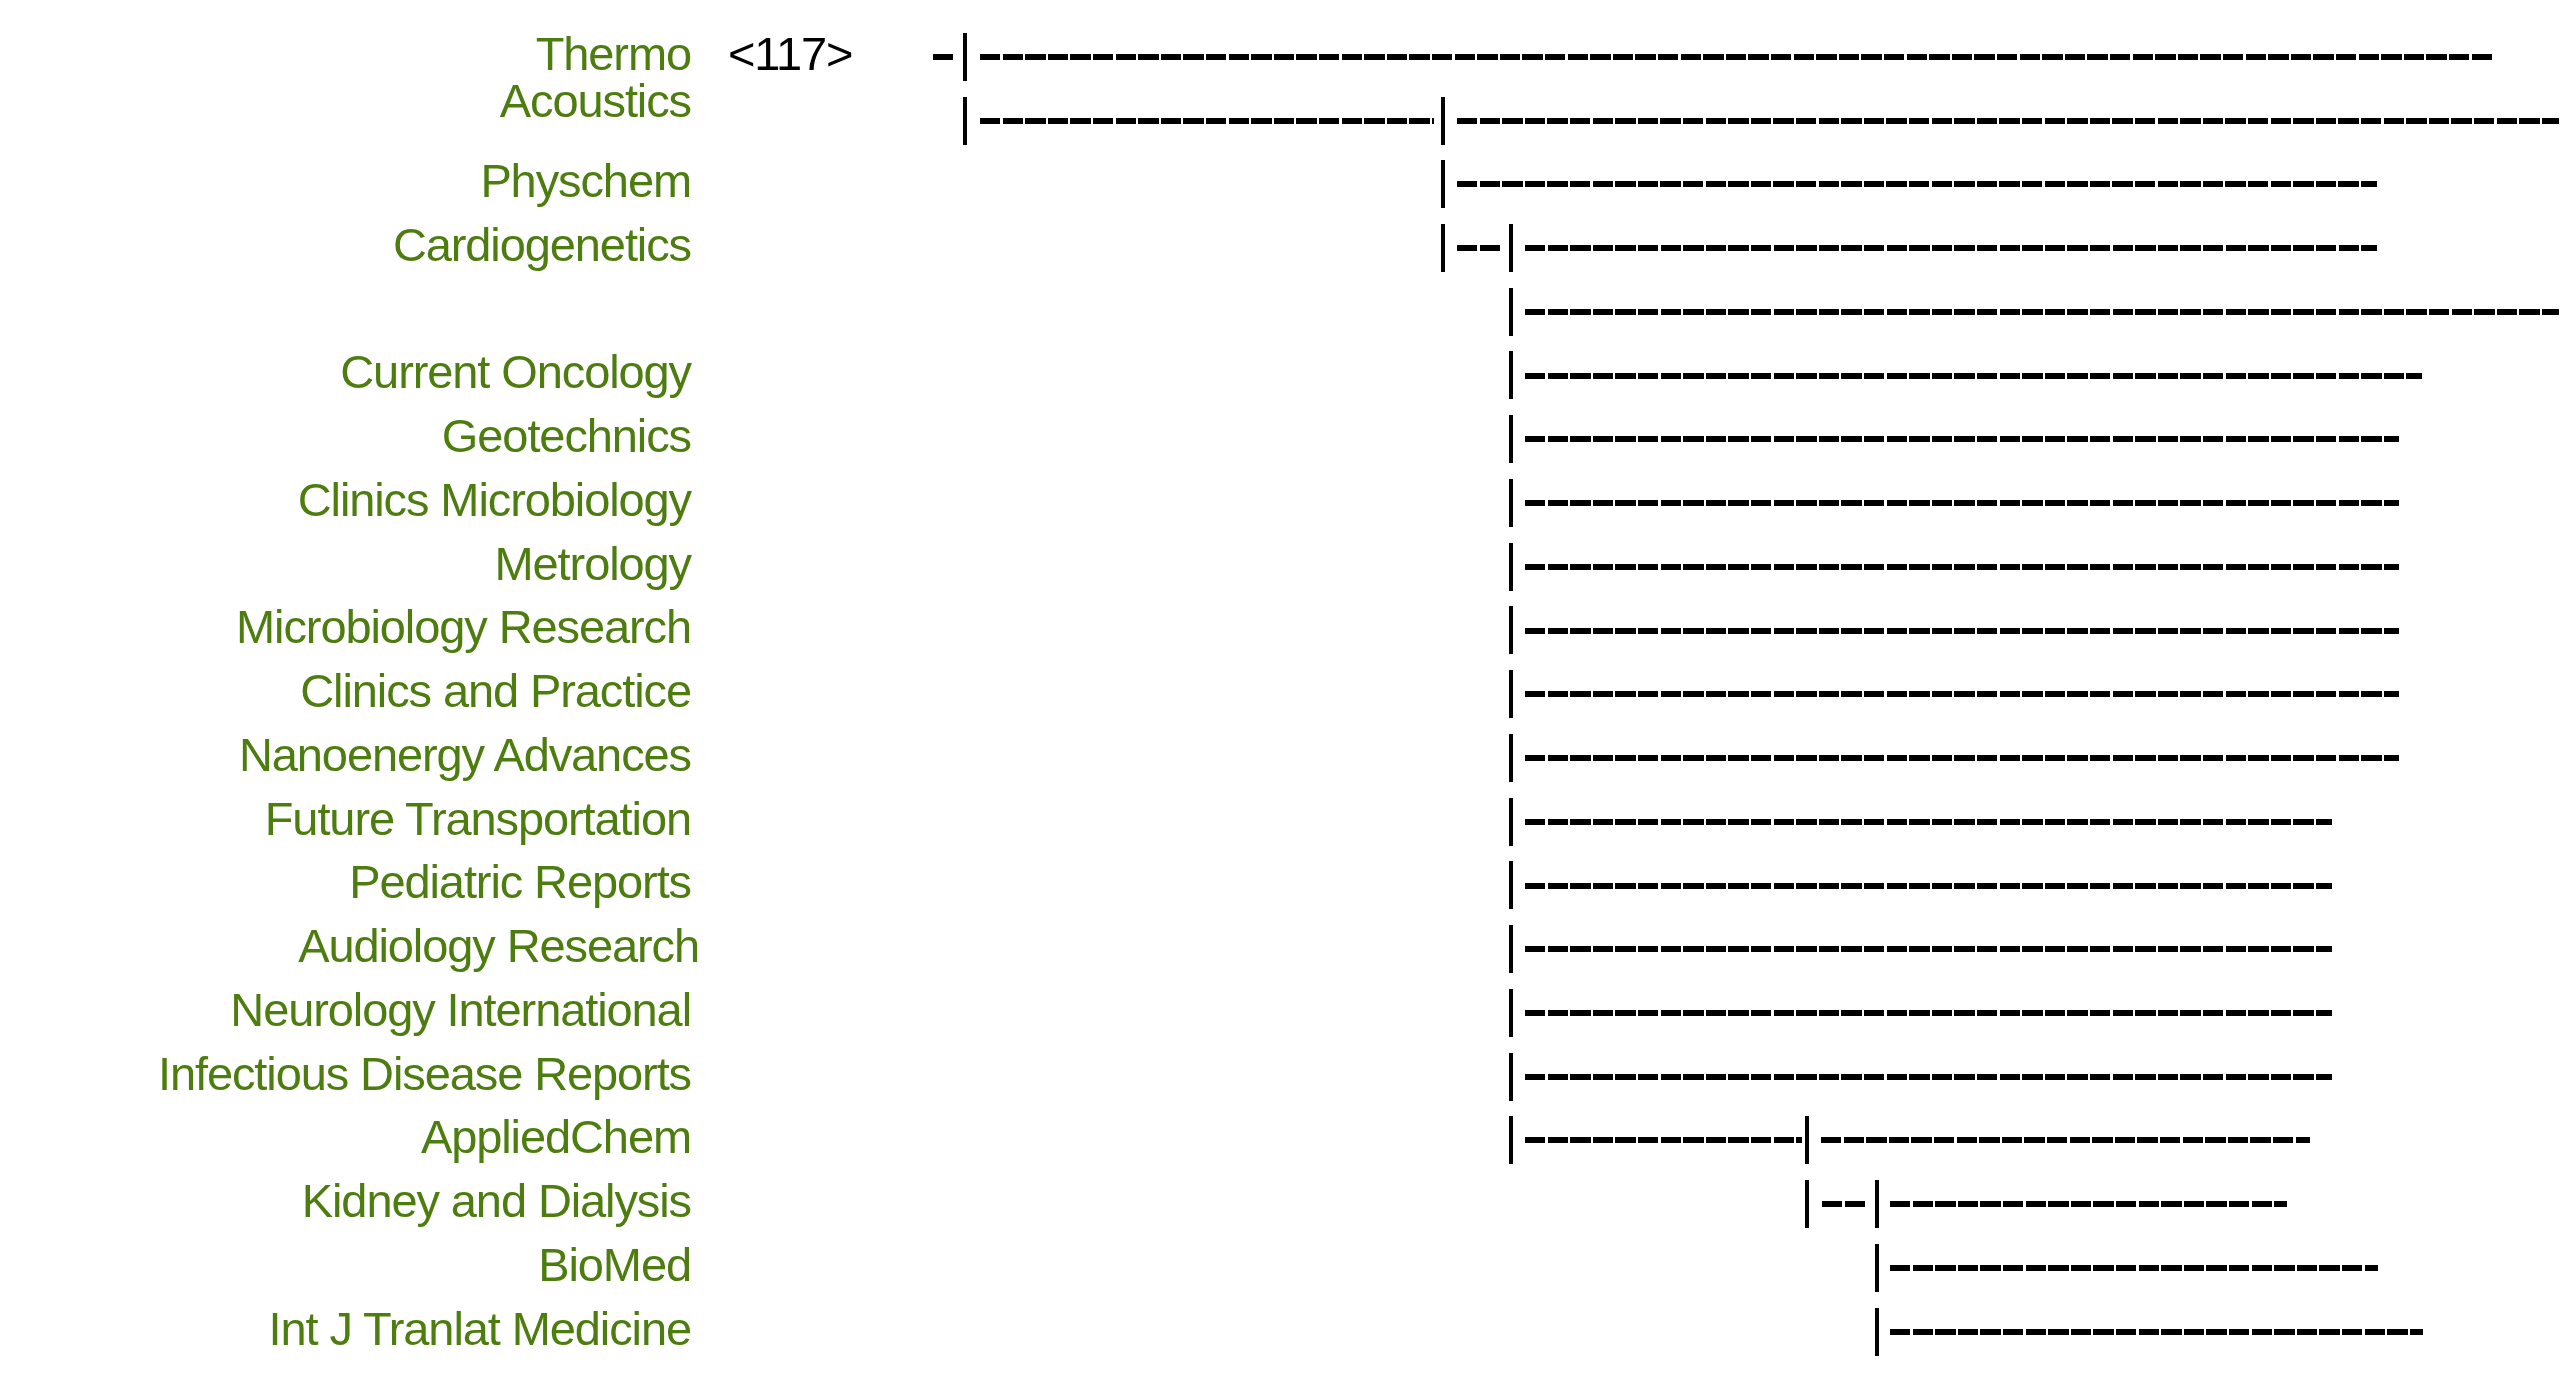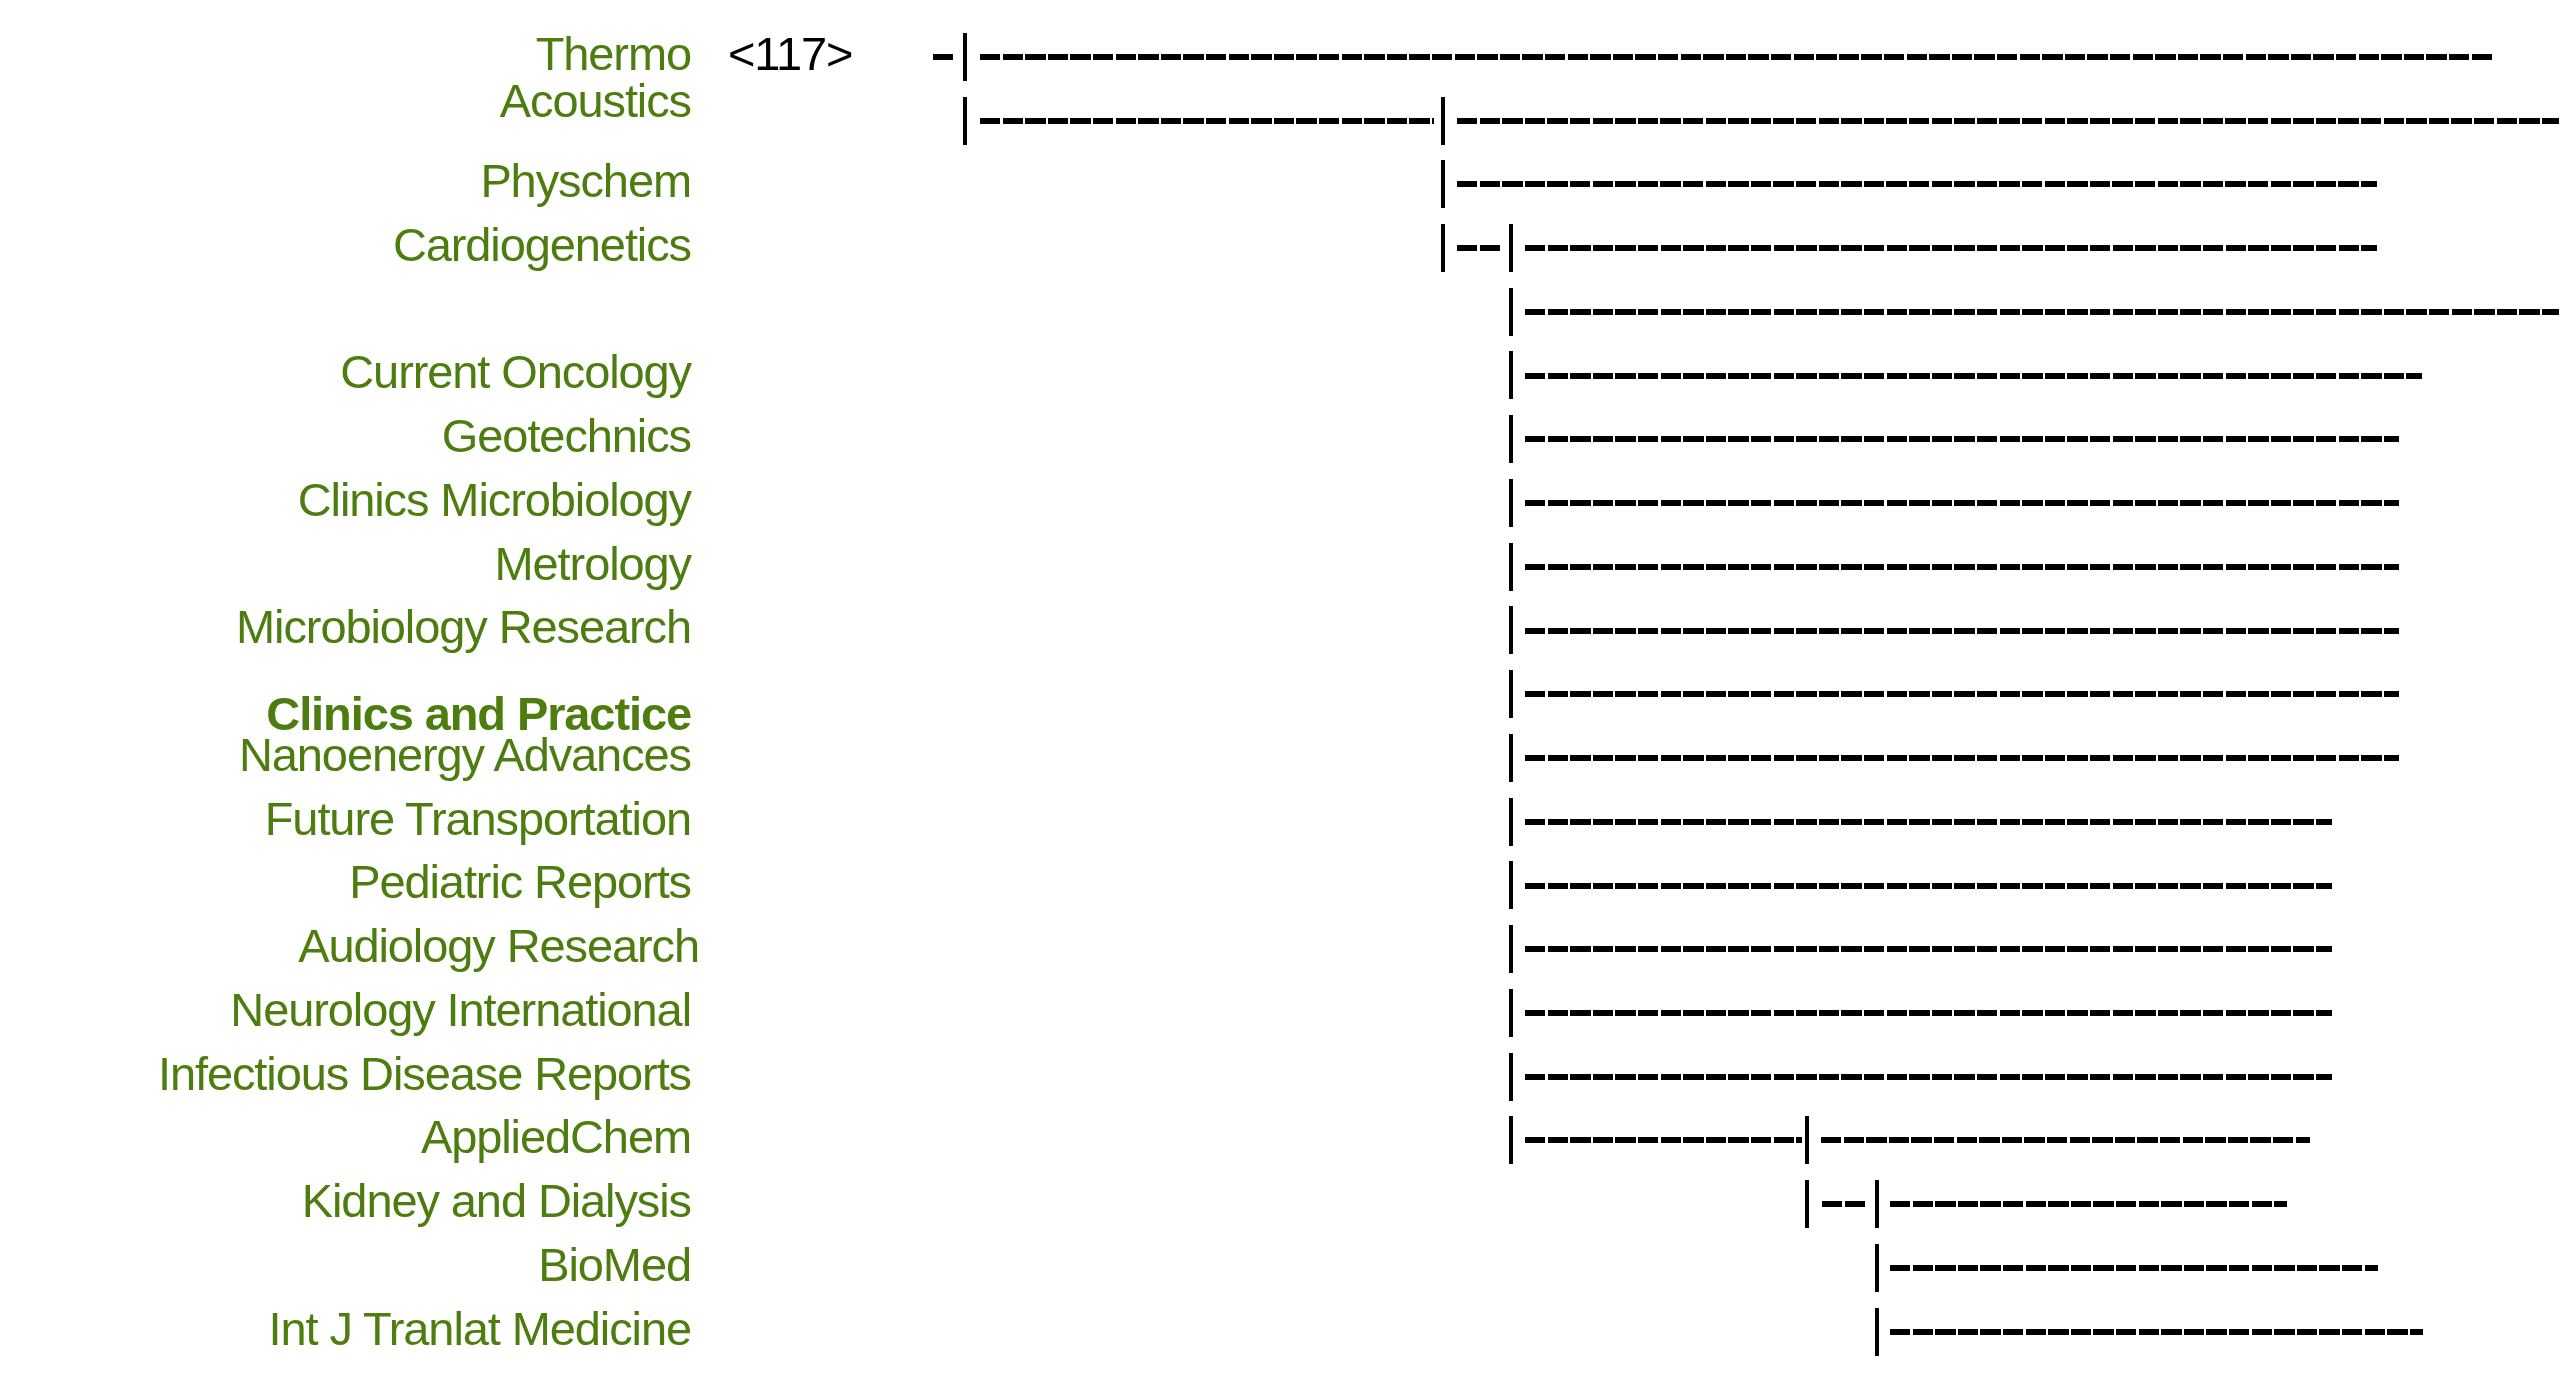--- a/index.html
+++ b/index.html
@@ -69,21 +69,21 @@
     <div class="dashes" style="left: 1525px; top: 436px; width: 874px; height: 6px;"></div>
     <div class="row-label" style="top: 470px; width: 691px; height: 60px; line-height: 60px;">Clinics Microbiology</div>
     <div class="pipe" style="left: 1509px; top: 479px; width: 3.8px; height: 48px;"></div>
     <div class="dashes" style="left: 1525px; top: 500px; width: 874px; height: 6px;"></div>
     <div class="row-label" style="top: 534px; width: 691px; height: 60px; line-height: 60px;">Metrology</div>
     <div class="pipe" style="left: 1509px; top: 543px; width: 3.8px; height: 48px;"></div>
     <div class="dashes" style="left: 1525px; top: 564px; width: 874px; height: 6px;"></div>
     <div class="row-label" style="top: 597px; width: 691px; height: 60px; line-height: 60px;">Microbiology Research</div>
     <div class="pipe" style="left: 1509px; top: 606px; width: 3.8px; height: 48px;"></div>
     <div class="dashes" style="left: 1525px; top: 628px; width: 874px; height: 6px;"></div>
-    <div class="row-label" style="top: 684px; width: 691px; height: 60px; line-height: 60px; font-weight: bold;">Clinics and Practice</div>
+    <div class="row-label" style="top: 661px; width: 691px; height: 60px; line-height: 60px;">Clinics and Practice</div>
     <div class="pipe" style="left: 1509px; top: 670px; width: 3.8px; height: 48px;"></div>
     <div class="dashes" style="left: 1525px; top: 691px; width: 874px; height: 6px;"></div>
     <div class="row-label" style="top: 725px; width: 691px; height: 60px; line-height: 60px;">Nanoenergy Advances</div>
     <div class="pipe" style="left: 1509px; top: 734px; width: 3.8px; height: 48px;"></div>
     <div class="dashes" style="left: 1525px; top: 755px; width: 874px; height: 6px;"></div>
     <div class="row-label" style="top: 789px; width: 691px; height: 60px; line-height: 60px;">Future Transportation</div>
     <div class="pipe" style="left: 1509px; top: 798px; width: 3.8px; height: 48px;"></div>
     <div class="dashes" style="left: 1525px; top: 819px; width: 807px; height: 6px;"></div>
     <div class="row-label" style="top: 852px; width: 691px; height: 60px; line-height: 60px;">Pediatric Reports</div>
     <div class="pipe" style="left: 1509px; top: 861px; width: 3.8px; height: 48px;"></div>

